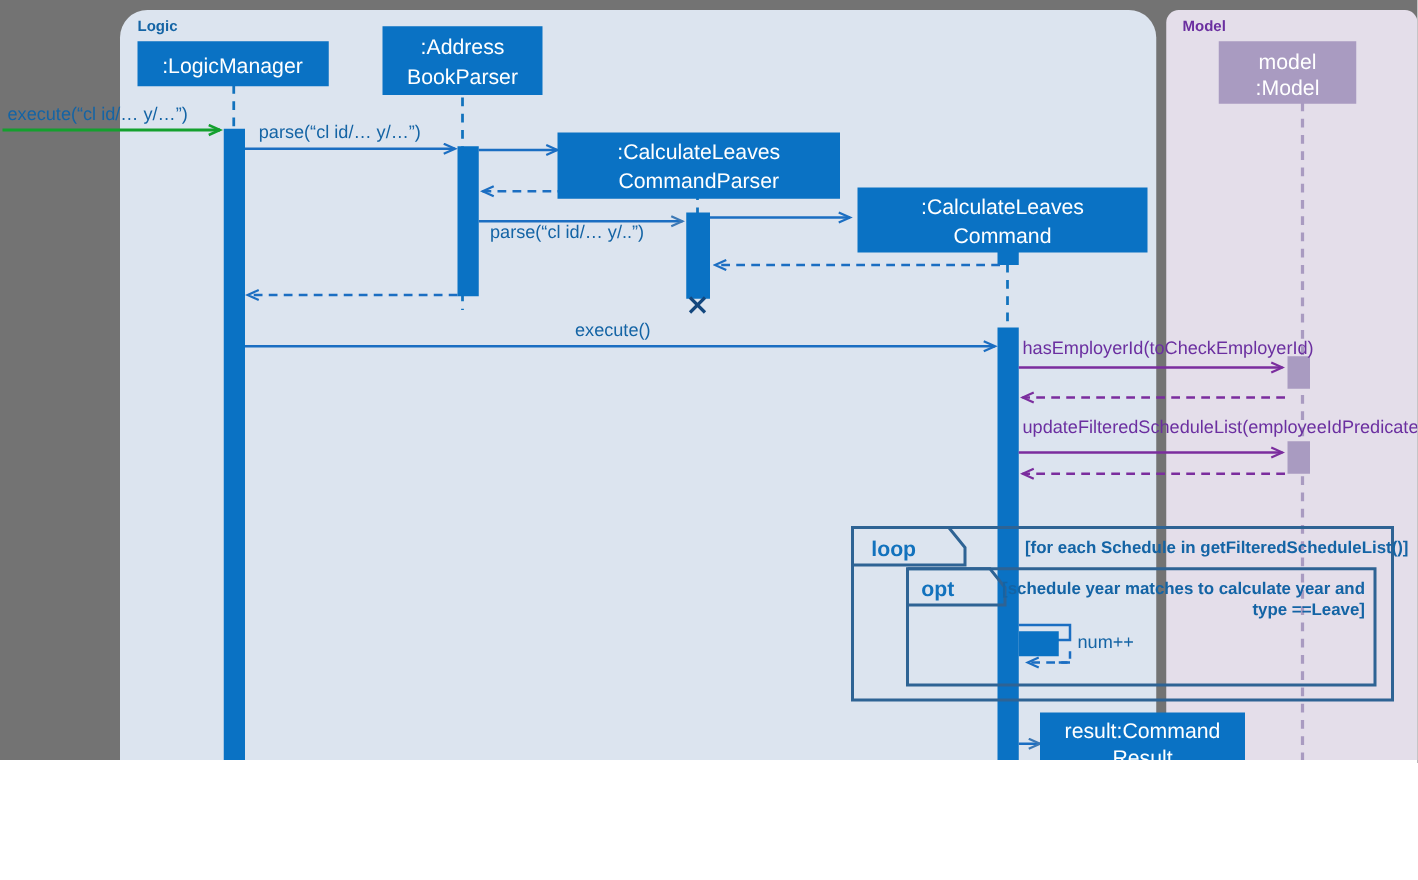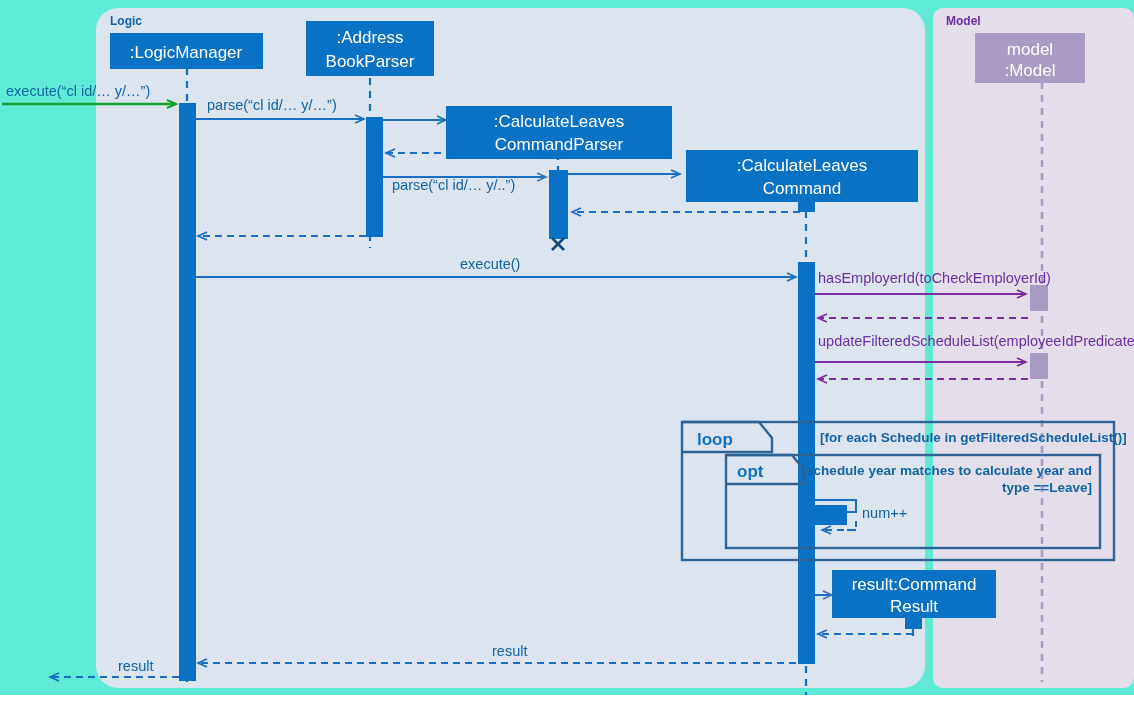--- a/index.html
+++ b/index.html
@@ -2,23 +2,23 @@
 <html><head>
 <meta charset="utf-8">
 <style>
   html, body {
     margin: 0; padding: 0;
     background: #ffffff;
     font-family: "Liberation Sans", sans-serif;
   }
   #stage {
     position: relative;
-    width: 1134px; height: 695px;
+    width: 1134px; height: 608px;
     overflow: hidden;
-    background: #5eead4;
+    background: #737373;
   }
   svg#diagram { display: block; width: 1134px; height: 704px; }
 
   .panel-logic  { fill: #DCE4EF; }
   .panel-model  { fill: #E4DEEA; }
   .panel-label-logic { fill: #1464A5; font-weight: bold; font-size: 12px; }
   .panel-label-model { fill: #6B2FA0; font-weight: bold; font-size: 12px; }
 
   .obj-box-logic { fill: #0A72C4; }
   .obj-box-model { fill: #A99BC1; }

